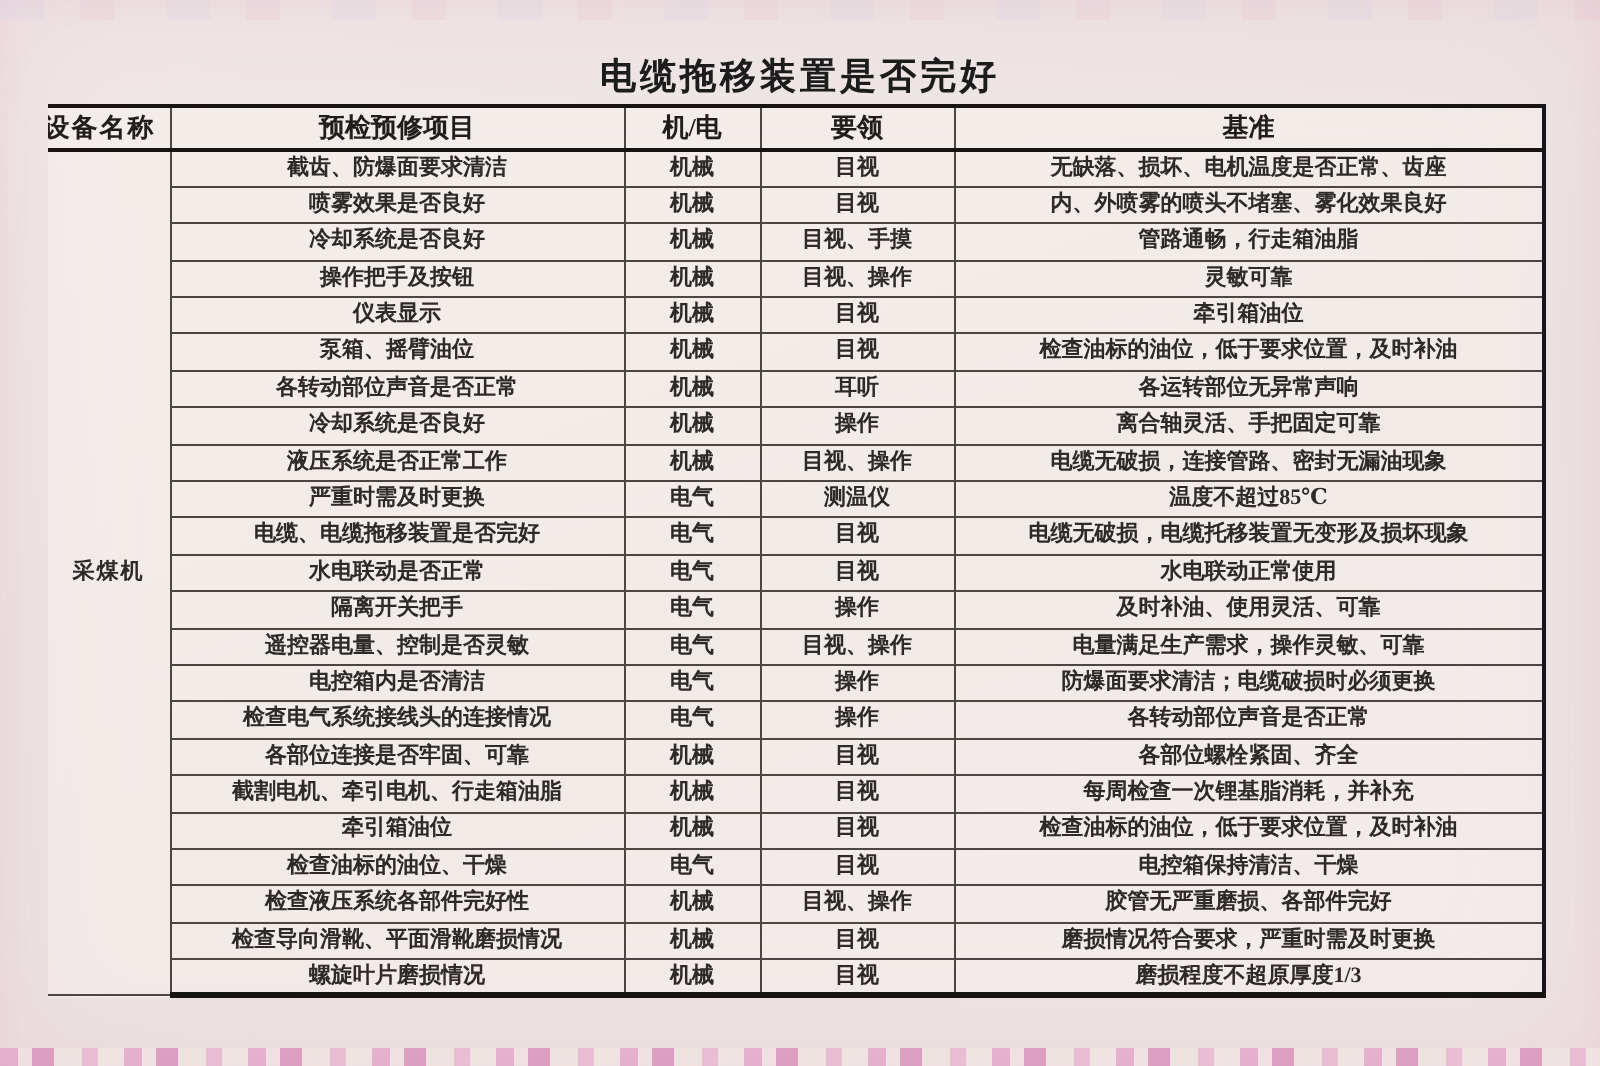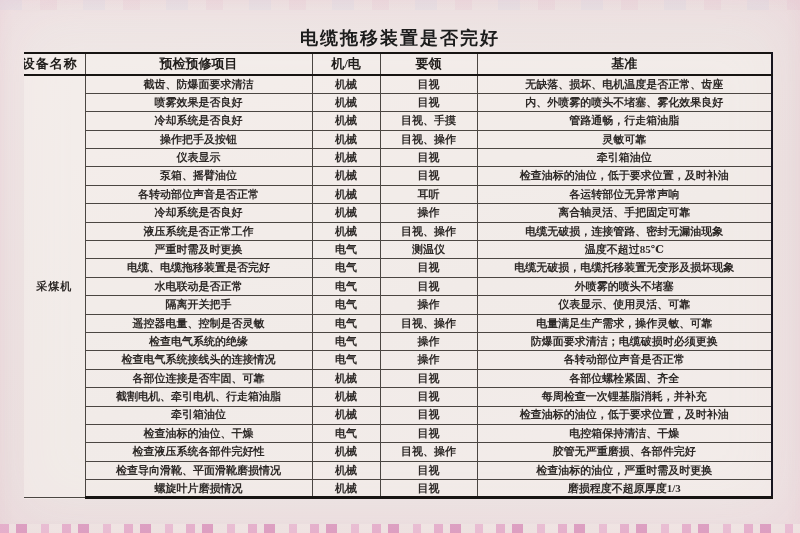--- a/index.html
+++ b/index.html
@@ -128,36 +128,36 @@
           <tr>
     <td>电缆、电缆拖移装置是否完好</td>
     <td>电气</td>
     <td>目视</td>
     <td>电缆无破损，电缆托移装置无变形及损坏现象</td>
   </tr>
           <tr>
     <td>水电联动是否正常</td>
     <td>电气</td>
     <td>目视</td>
-    <td>外喷雾的喷头不堵塞</td>
+    <td>水电联动正常使用</td>
   </tr>
           <tr>
     <td>隔离开关把手</td>
     <td>电气</td>
     <td>操作</td>
-    <td>仪表显示、使用灵活、可靠</td>
+    <td>及时补油、使用灵活、可靠</td>
   </tr>
           <tr>
     <td>遥控器电量、控制是否灵敏</td>
     <td>电气</td>
     <td>目视、操作</td>
     <td>电量满足生产需求，操作灵敏、可靠</td>
   </tr>
           <tr>
-    <td>检查电气系统的绝缘</td>
+    <td>电控箱内是否清洁</td>
     <td>电气</td>
     <td>操作</td>
     <td>防爆面要求清洁；电缆破损时必须更换</td>
   </tr>
           <tr>
     <td>检查电气系统接线头的连接情况</td>
     <td>电气</td>
     <td>操作</td>
     <td>各转动部位声音是否正常</td>
   </tr>
@@ -188,21 +188,21 @@
           <tr>
     <td>检查液压系统各部件完好性</td>
     <td>机械</td>
     <td>目视、操作</td>
     <td>胶管无严重磨损、各部件完好</td>
   </tr>
           <tr>
     <td>检查导向滑靴、平面滑靴磨损情况</td>
     <td>机械</td>
     <td>目视</td>
-    <td>检查油标的油位，严重时需及时更换</td>
+    <td>磨损情况符合要求，严重时需及时更换</td>
   </tr>
           <tr>
     <td>螺旋叶片磨损情况</td>
     <td>机械</td>
     <td>目视</td>
     <td>磨损程度不超原厚度1/3</td>
   </tr>
         </tbody>
     </table>
   </div>

